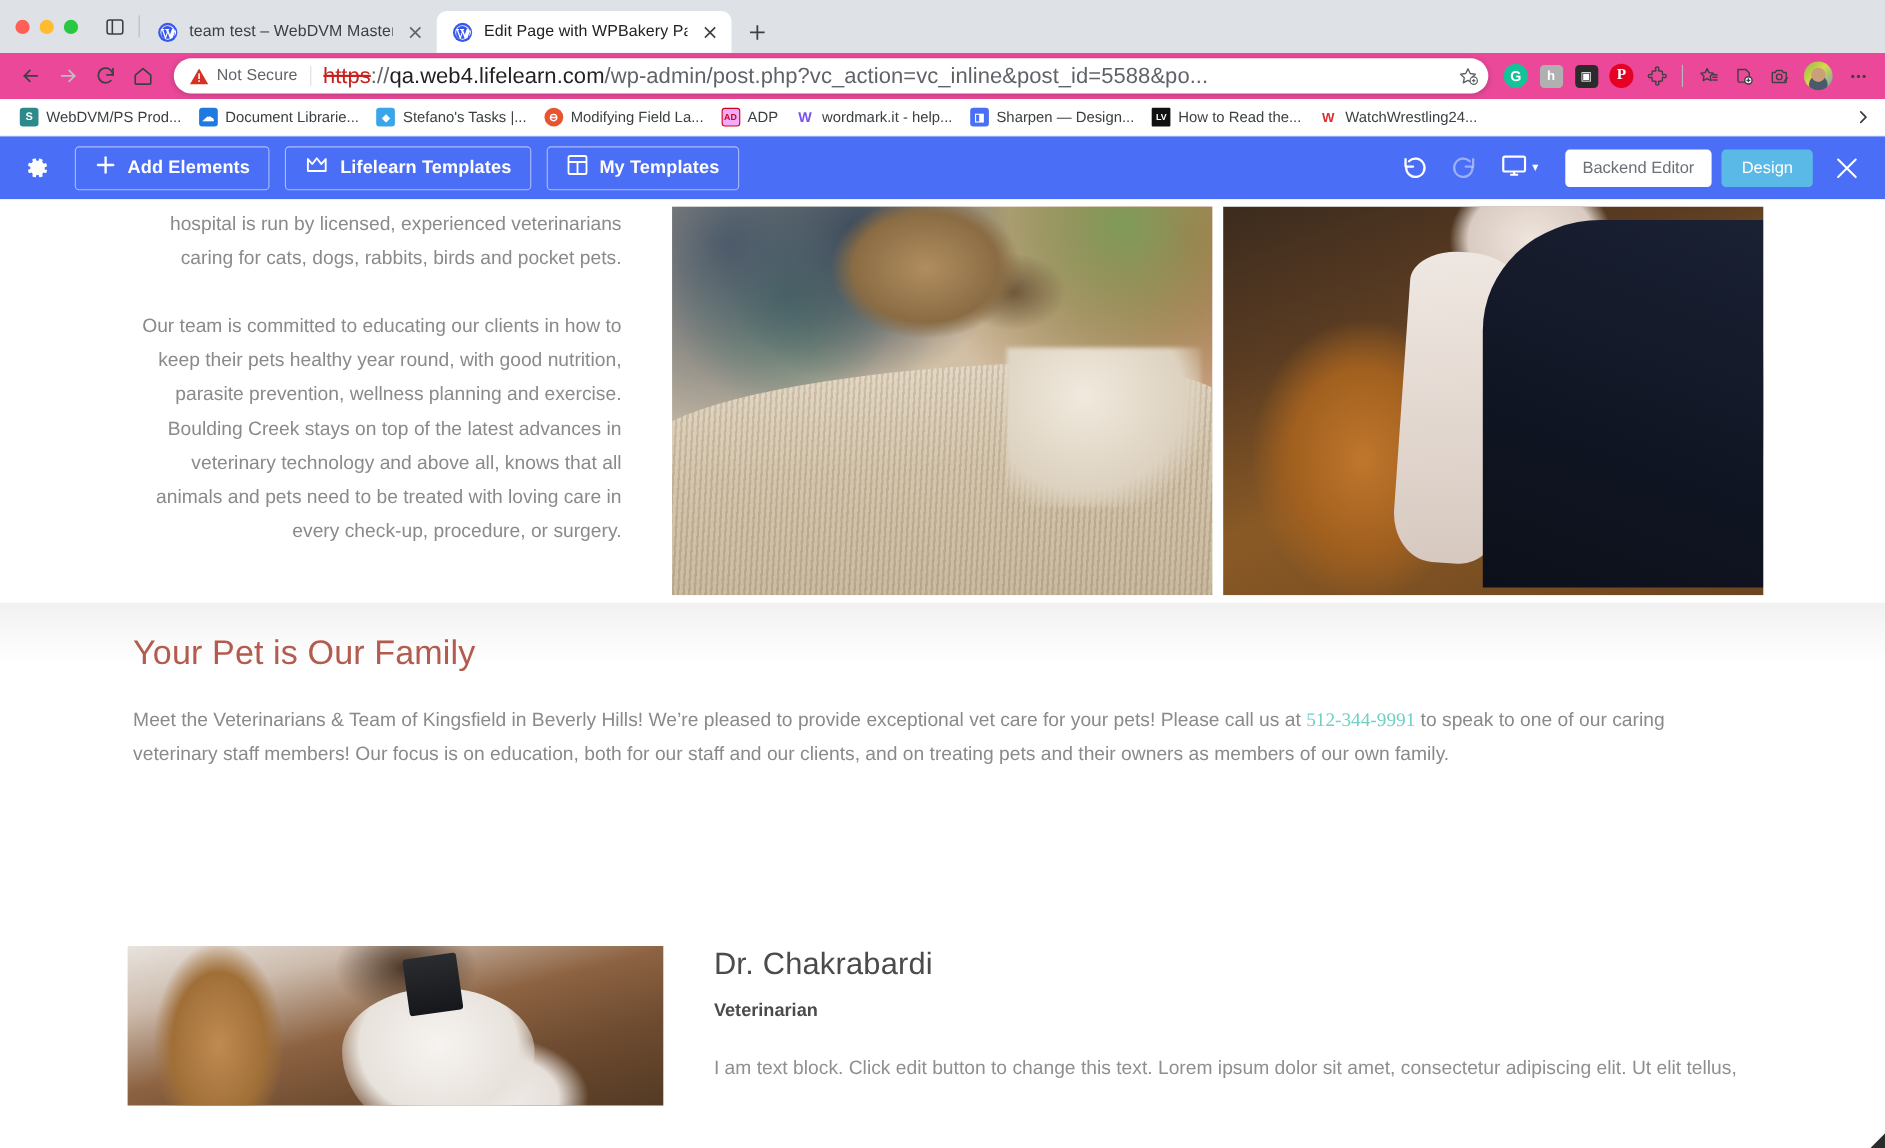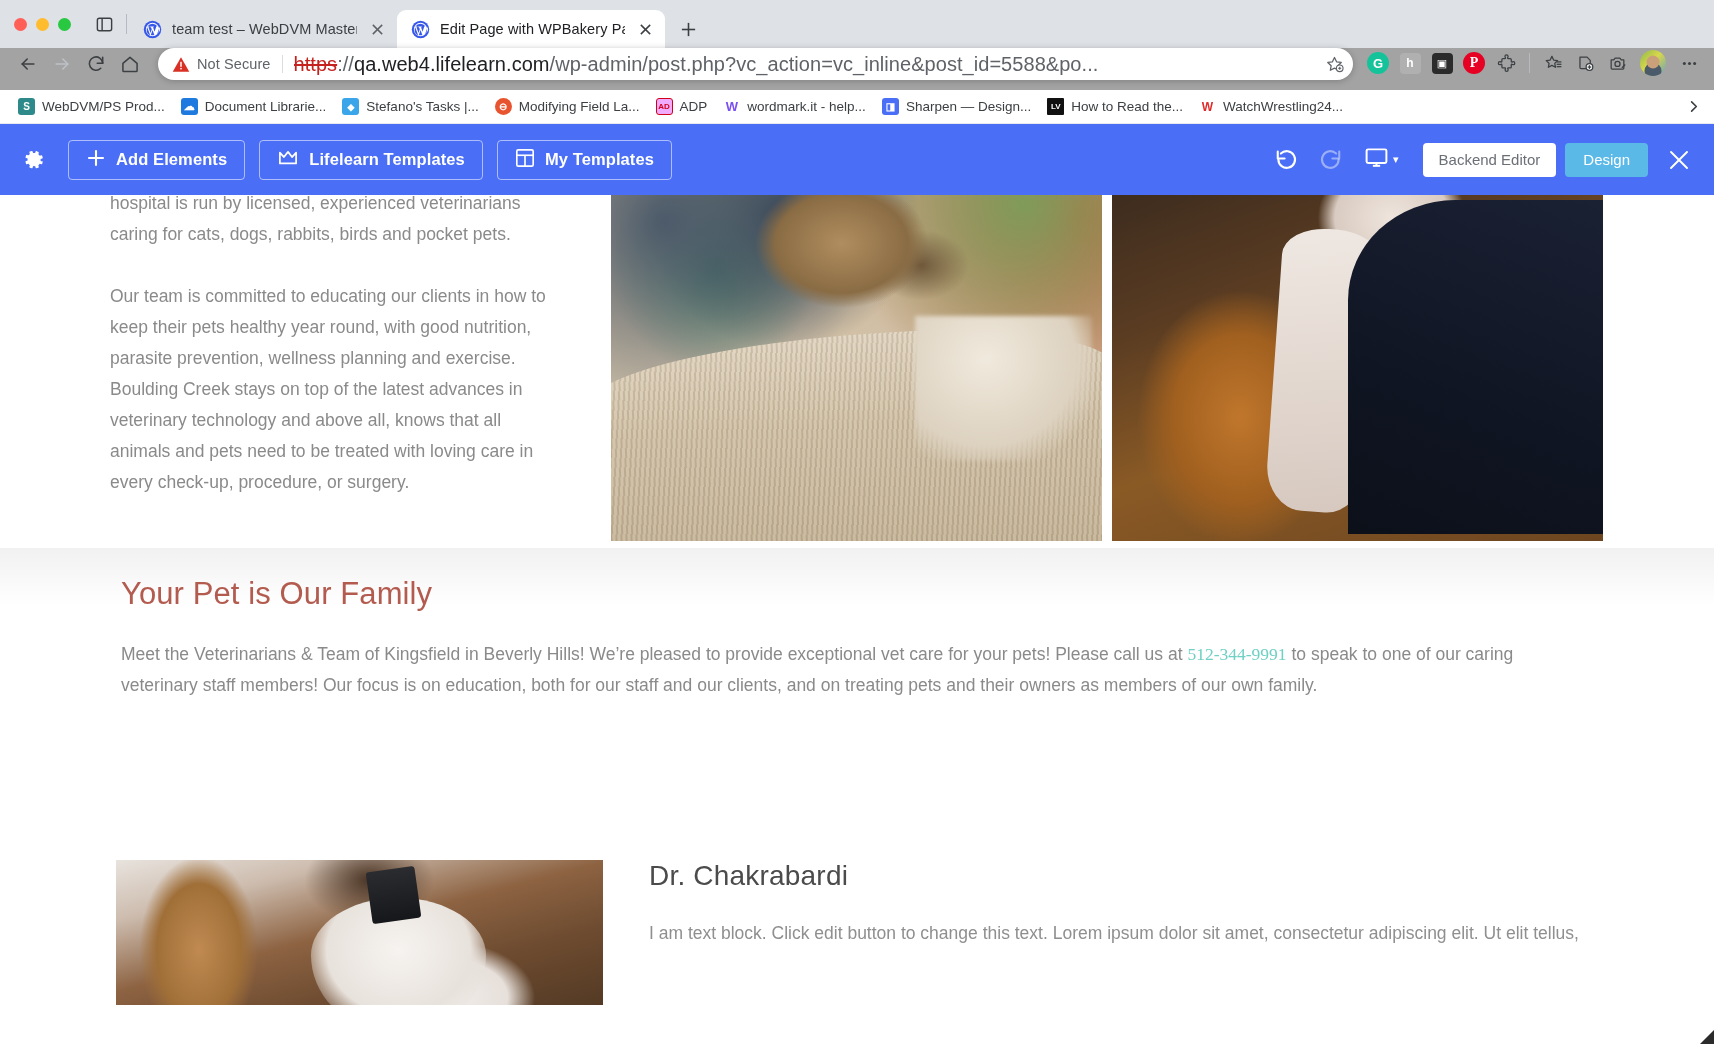--- a/index.html
+++ b/index.html
@@ -59,22 +59,22 @@
     display:flex; align-items:center; justify-content:center;
     color: #5f6368;
   }
   .newtab {
     width: 34px; height: 34px; margin-left: 6px; margin-bottom: 2px;
     display:flex;align-items:center;justify-content:center;
     color:#3c4043;
   }
 
   .toolbar {
-    height: 42px; background: #a3a3a3;
-    display: flex; align-items: flex-start;
+    height: 42px; background: #ec4899;
+    display: flex; align-items: center;
     padding: 0 10px 0 12px;
     gap: 2px;
   }
   .navbtn {
     width: 32px; height: 32px; border-radius: 50%;
     display: flex; align-items: center; justify-content: center;
     color: #3c4043; flex: 0 0 auto;
   }
   .navbtn.disabled { color: #bdc1c6; }
 
@@ -139,21 +139,21 @@
     font-size: 10px; color:#fff; font-weight: 700;
   }
   .bm-overflow {
     position: absolute; right: 8px; top: 50%; transform: translateY(-50%);
     width: 26px; height: 26px; display: flex; align-items: center; justify-content: center;
     color: #3c4043;
   }
 
   
   .vcbar {
-    height: 71px; background: #4a6ef5;
+    height: 57px; background: #4a6ef5;
     display: flex; align-items: center;
     padding: 0 12px 0 14px;
     position: relative; z-index: 5;
   }
   .vc-gear { width: 40px; height: 40px; display:flex;align-items:center;justify-content:center; color:#fff; flex:0 0 auto;}
   .vc-btn {
     height: 40px; border: 1px solid rgba(255,255,255,.55);
     border-radius: 4px; color: #fff;
     display: flex; align-items: center; gap: 10px;
     padding: 0 17px; margin-left: 14px;
@@ -181,21 +181,21 @@
 
   
   .page {
     position: absolute;
     left: 0; top: 188px; right: 0; bottom: 0;
     background: #ffffff;
     overflow: hidden;
   }
 
   .sec1 { position: relative; height: 405px; }
-  .sec1-inner { position: relative; width: 100%; height: 100%; }
+  .sec1-inner { position: relative; width: 100%; height: 100%; text-align: right; }
 
   .body-copy {
     position: absolute; left: 110px; top: 0px; width: 455px;
     font-size: 17.5px; line-height: 31px; color: #8a8a8a;
     font-family: "Liberation Sans", sans-serif;
   }
   .body-copy p { margin-bottom: 31px; }
 
   .photo-pair {
     position: absolute; left: 611px; top: -10px;
@@ -597,20 +597,21 @@
     <div class="sec2">
       <h2 class="h2-family">Your Pet is Our Family</h2>
       <p class="family-copy"><span>Meet the Veterinarians &amp; Team of Kingsfield in Beverly Hills! We’re pleased to provide exceptional vet care for your pets! Please call us at </span><a href="#">512-344-9991</a><span> to speak to one of our caring veterinary staff members! Our focus is on education, both for our staff and our clients, and on treating pets and their owners as members of our own family.</span></p>
     </div>
 
     <div class="sec3">
       <div class="member">
         <div class="member-photo"></div>
         <div class="member-info">
           <div class="member-name">Dr. Chakrabardi</div>
+          <div class="member-role">Veterinarian</div>
           <div class="member-bio">I am text block. Click edit button to change this text. Lorem ipsum dolor sit amet, consectetur adipiscing elit. Ut elit tellus,</div>
         </div>
       </div>
     </div>
 
     <div class="corner-resize">
       <svg width="18" height="18" viewBox="0 0 18 18">
           <path d="M18 18 L18 4 L4 18 Z" fill="#2b2b2b"></path>
         </svg>
     </div>

